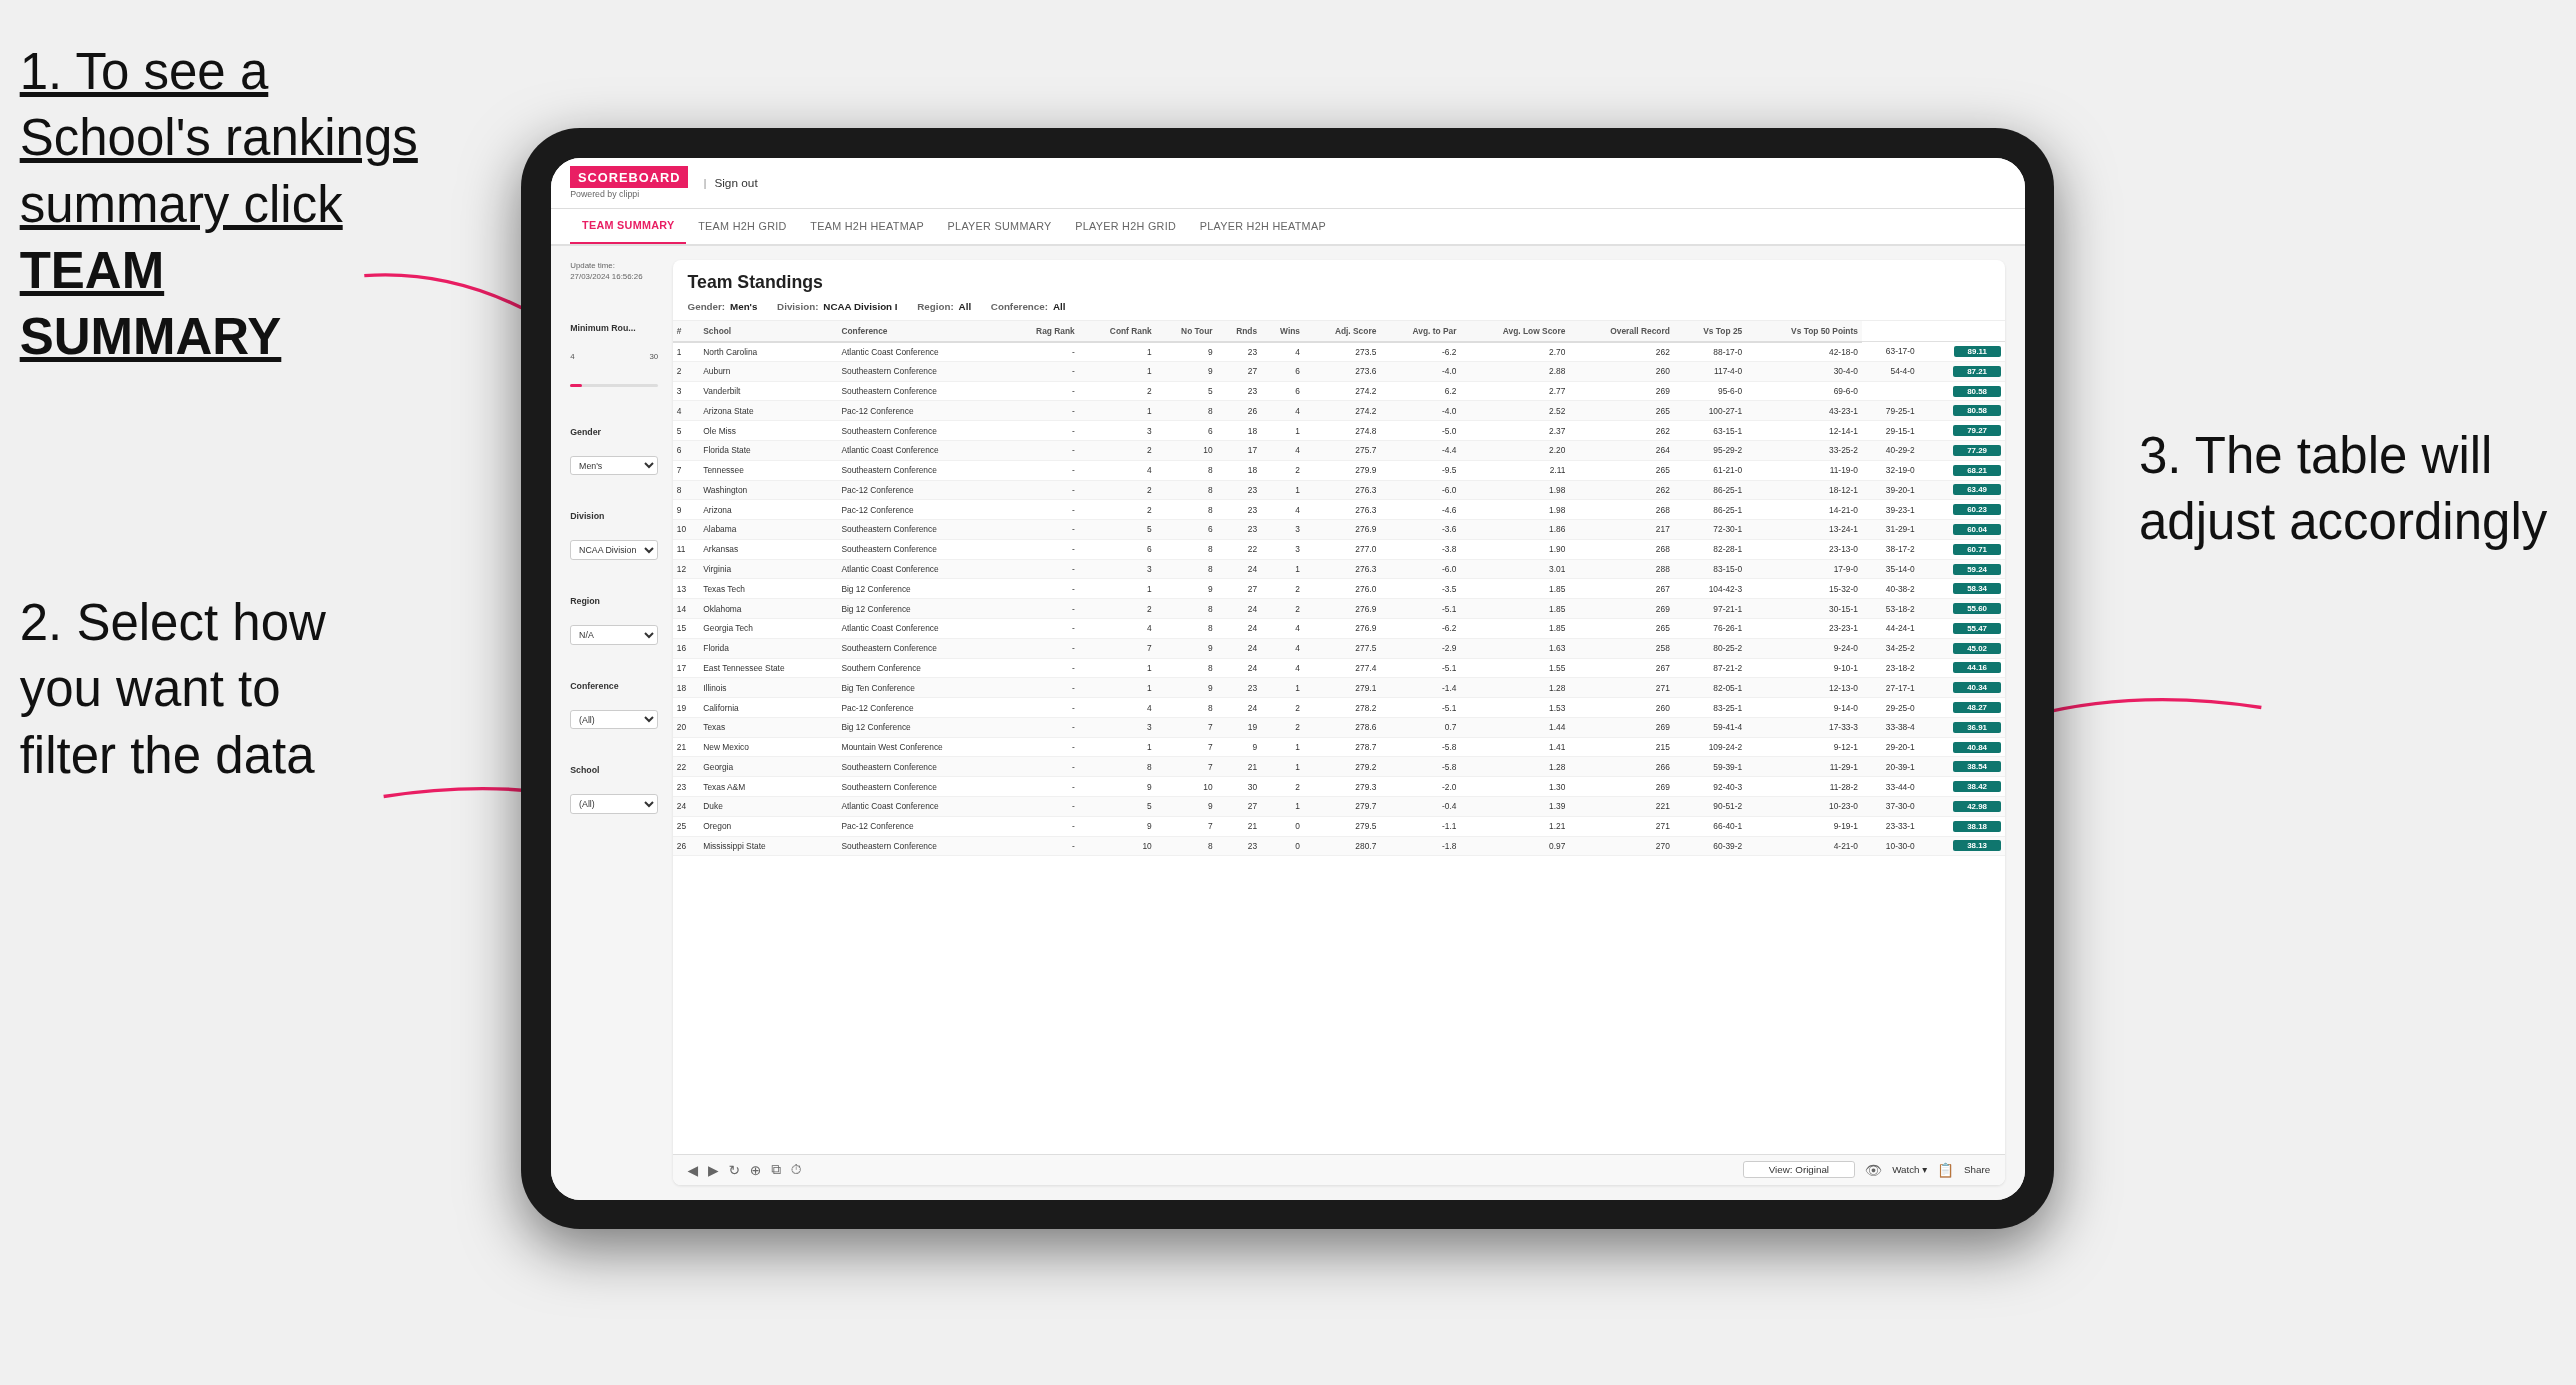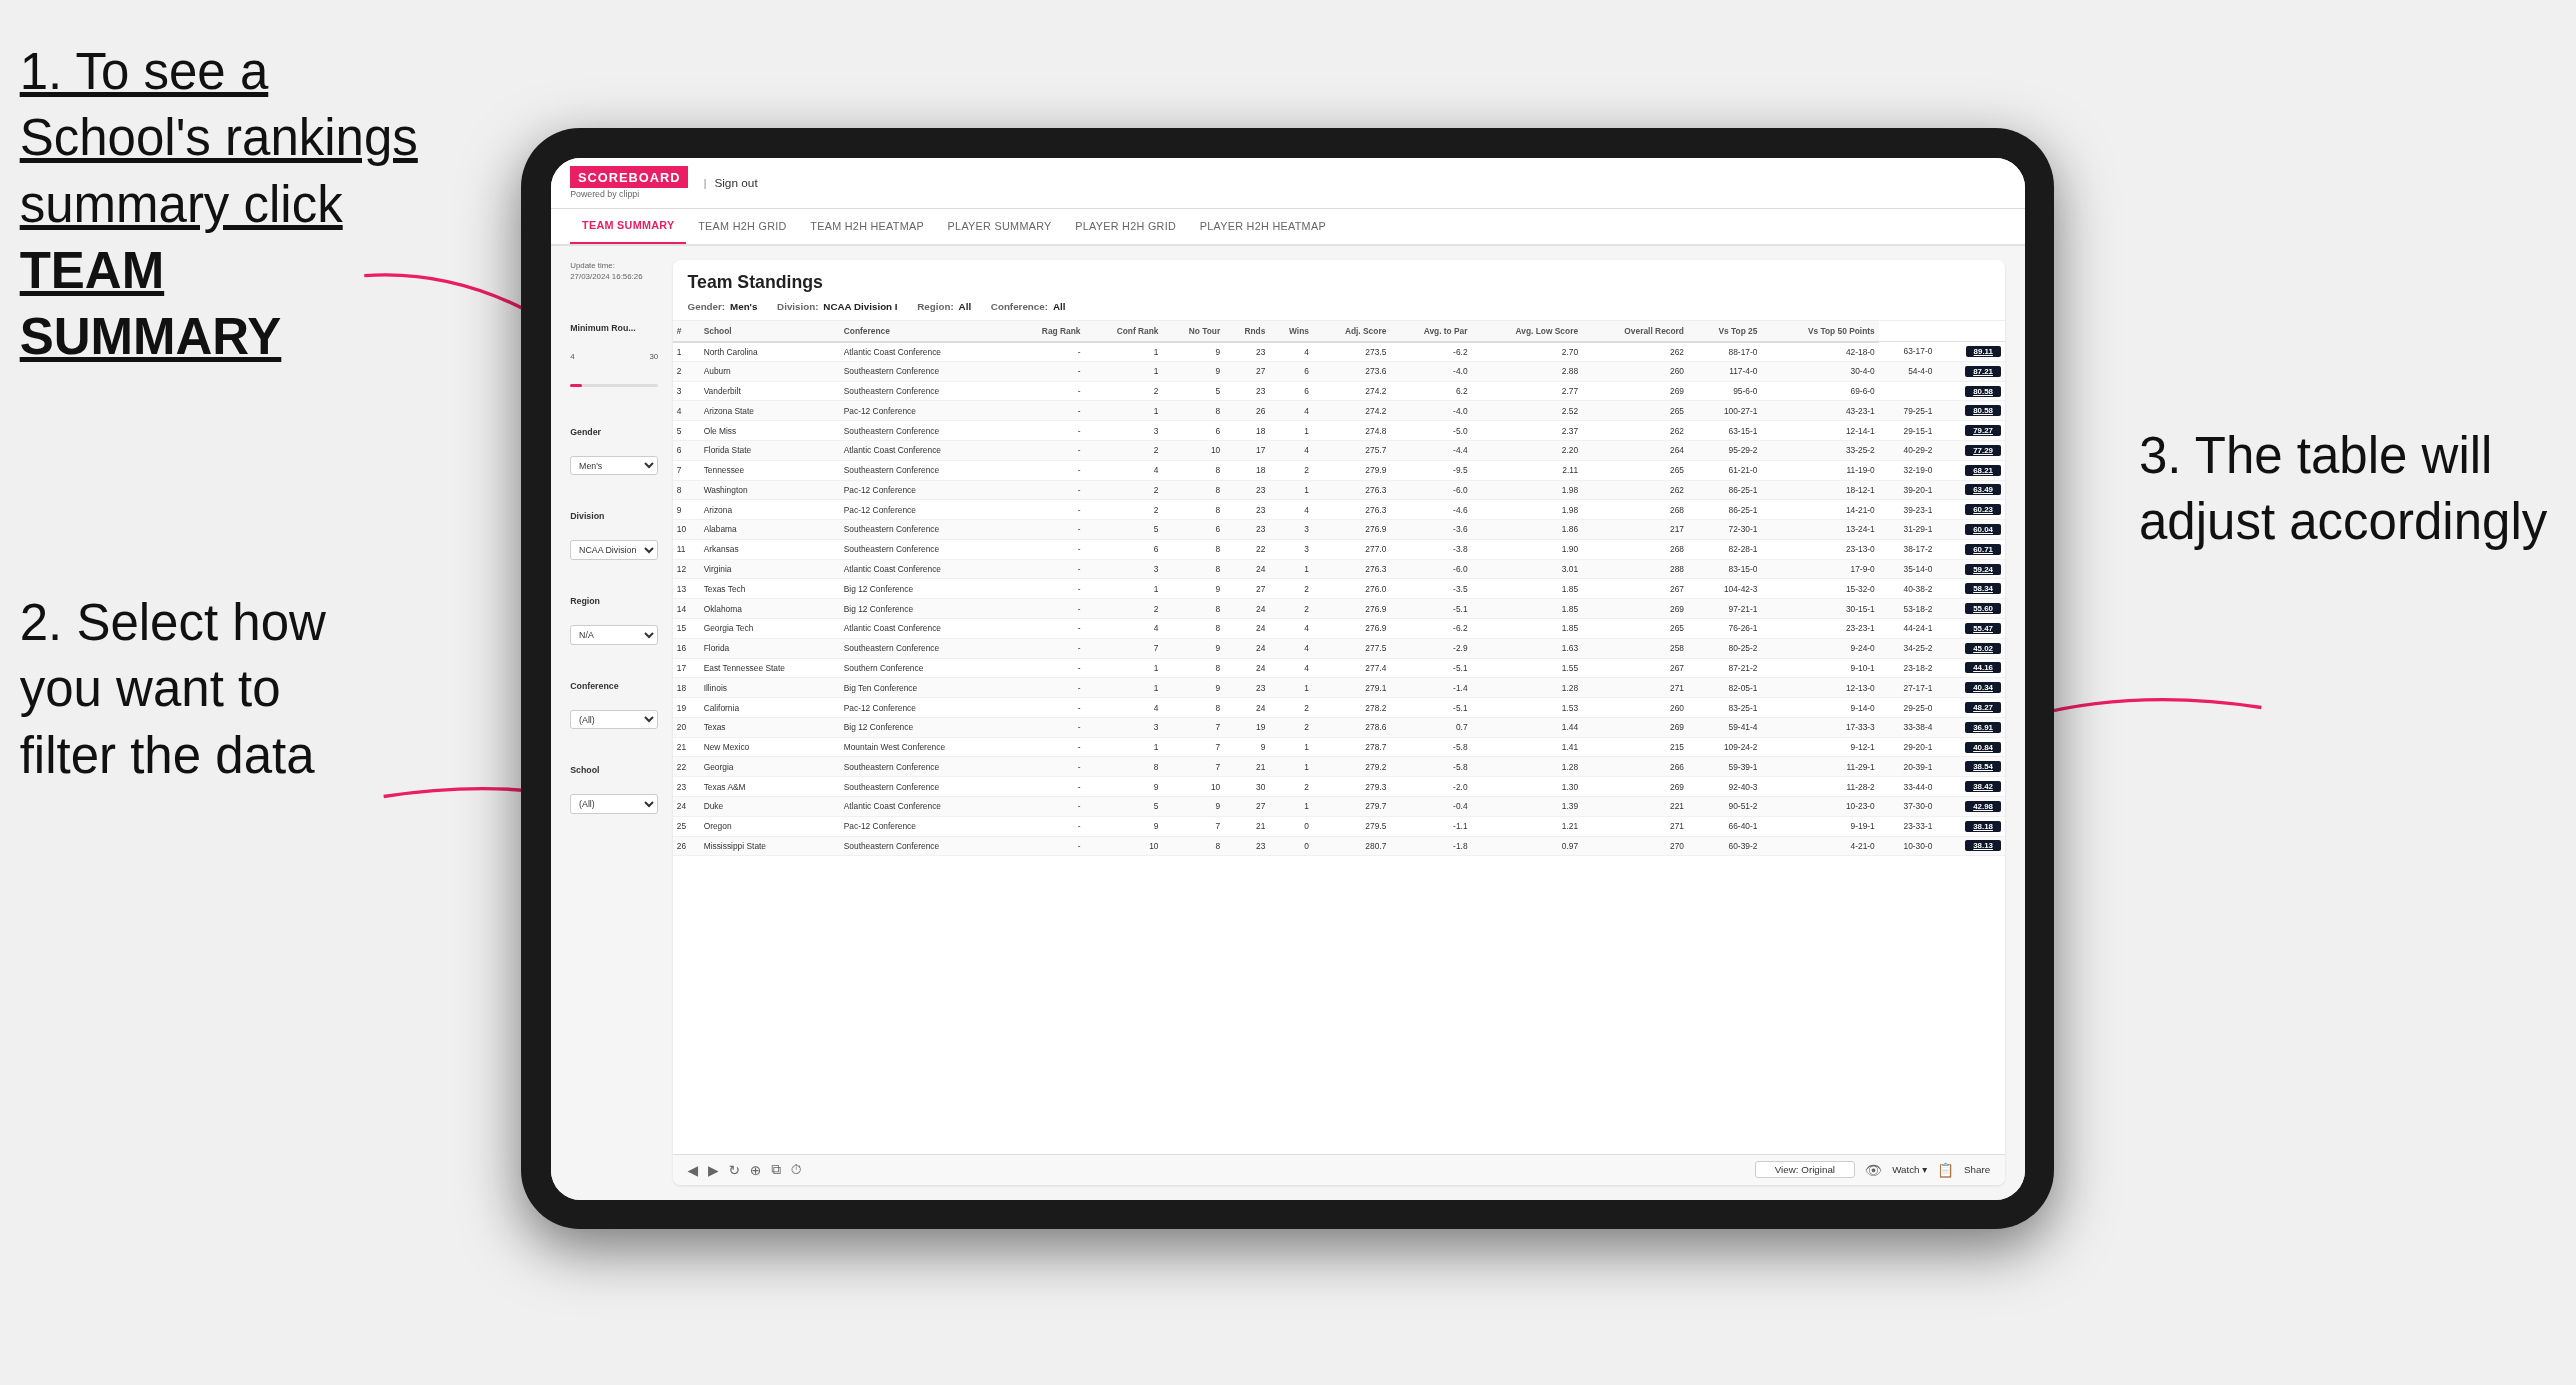--- a/index.html
+++ b/index.html
@@ -307,27 +307,26 @@
       color: #333;
       white-space: nowrap;
     }
 
     tbody td.num {
       text-align: right;
     }
 
     .score-badge {
       display: inline-block;
-      background: #0f172a;
+      background: #0f766e;
       color: #fff;
-      padding: 1px 8px;
+      padding: 1px 14px;
       border-radius: 2px;
       font-size: 7.9px;
       font-weight: 700;
-      text-decoration: underline;
     }
 
     
     .bottom-toolbar {
       height: 31px;
       background: #f8f8f8;
       border-top: 1px solid #ddd;
       display: flex;
       align-items: center;
       padding: 0 14.7px;
@@ -338,21 +337,21 @@
     .toolbar-btn {
       font-size: 13.8px;
       color: #666;
       cursor: pointer;
     }
 
     .view-btn {
       font-size: 9.8px;
       color: #333;
       border: 1px solid #ccc;
-      padding: 2px 19px;
+      padding: 2px 25px;
       border-radius: 2.9px;
       cursor: pointer;
       background: #fff;
     }
 
     .watch-btn {
       font-size: 9.8px;
       color: #333;
       cursor: pointer;
     }

